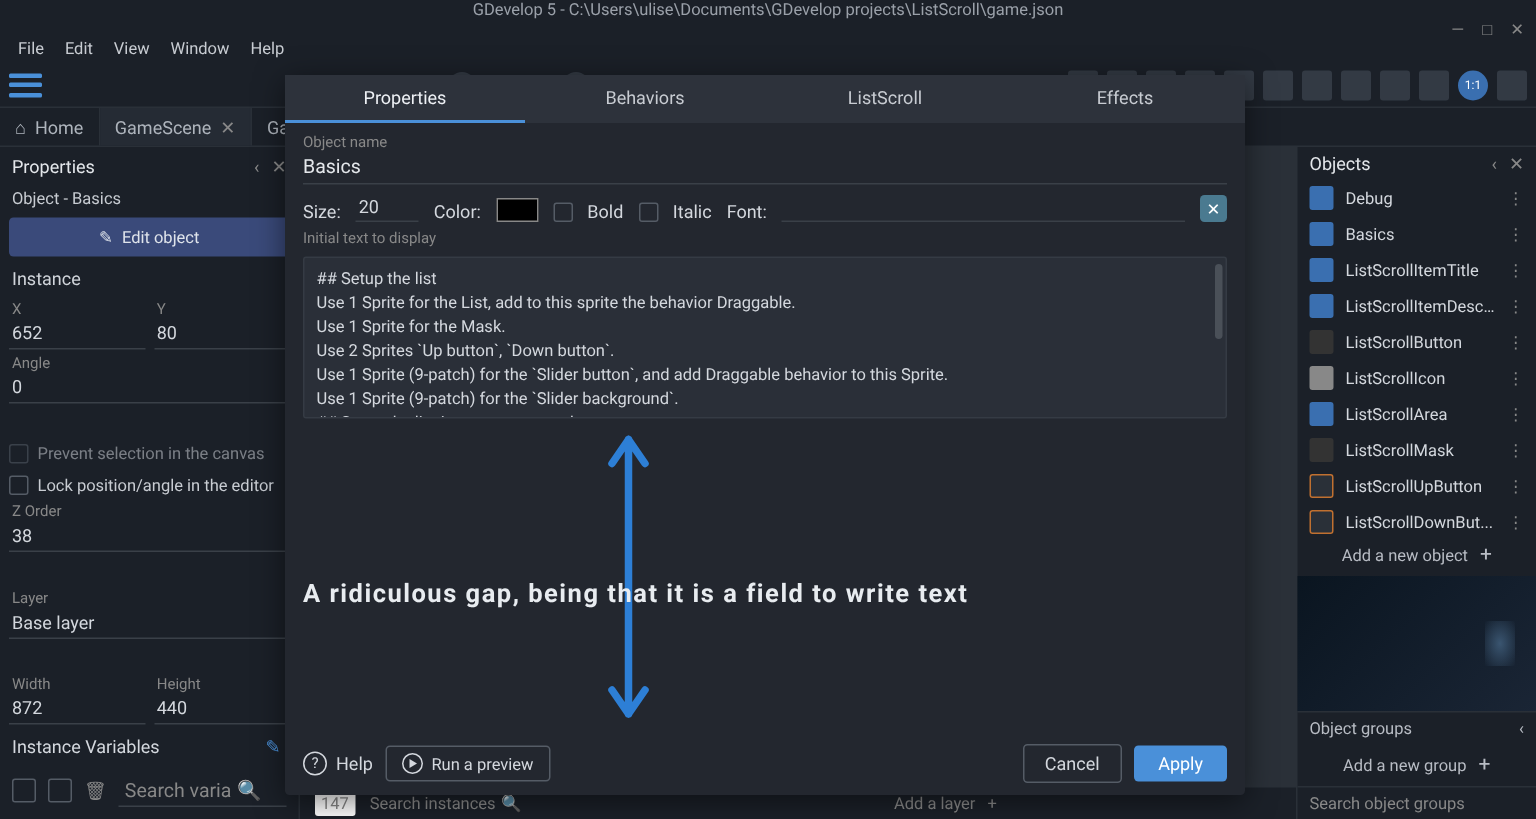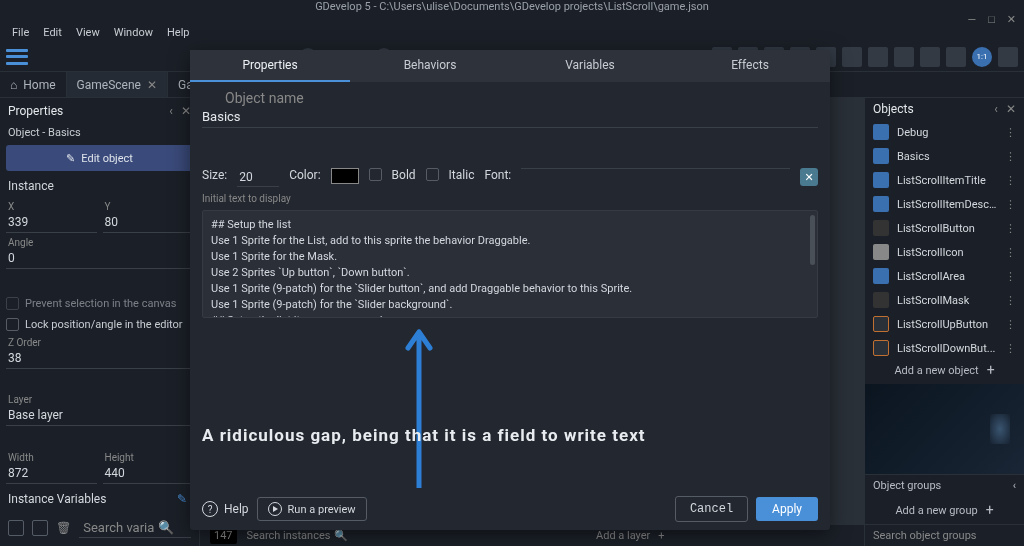--- a/index.html
+++ b/index.html
@@ -61,40 +61,40 @@
 .groupshdr { padding: 4px 8px; color: #b8bcc4; font-size: 11px; display: flex; justify-content: space-between; border-top: 1px solid #2a3038; }
 .searchobj { padding: 4px 8px; color: #888; font-size: 11px; border-top: 1px solid #2a3038; display: flex; align-items: flex-start; gap: 4px; }
 
 
 .modal { position: absolute; left: 190px; top: 50px; width: 640px; height: 480px; background: #23272f; border-radius: 3px; box-shadow: 0 4px 20px rgba(0,0,0,0.5); display: flex; flex-direction: column; z-index: 100; }
 .mtabs { display: flex; background: #2d323b; }
 .mtab { flex: 1; text-align: center; padding: 8px; color: #c8ccd2; font-size: 12px; border-bottom: 2px solid transparent; }
 .mtab.active { border-bottom-color: #4a90d9; color: #eef1f5; }
 .mcontent { flex: 1; padding: 8px 12px; display: flex; flex-direction: column; gap: 6px; overflow: hidden; }
 .mfield { display: flex; flex-direction: column; }
-.mfield .mlbl { font-size: 14px; color: #888; margin-left: 23px; }
+.mfield .mlbl { font-size: 10px; color: #888; }
 .mfield .mval { border-bottom: 1px solid #3a4048; padding: 3px 0; color: #e4e7eb; font-size: 13px; }
-.mrow { display: flex; align-items: flex-start; gap: 10px; font-size: 12px; color: #d4d8de; margin-top: 34px; }
+.mrow { display: flex; align-items: flex-end; gap: 10px; font-size: 12px; color: #d4d8de; }
 .mrow .sizeval { border-bottom: 1px solid #3a4048; width: 42px; padding: 2px; }
 .mrow .swatch { width: 28px; height: 16px; background: #000; border: 1px solid #888; }
 .mrow .clearx { width: 18px; height: 18px; background: #4a7a90; border-radius: 3px; display: flex; align-items: center; justify-content: center; color: #fff; font-size: 11px; margin-left: auto; }
 .txtlbl { font-size: 10px; color: #888; }
 .txtarea { background: #2a2f38; border: 1px solid #353b44; border-radius: 2px; padding: 6px 8px; font-size: 11px; color: #d4d8de; height: 108px; line-height: 1.45; position: relative; overflow: hidden; }
 .txtarea .sbar { position: absolute; right: 2px; top: 4px; width: 5px; height: 50px; background: #4a5058; border-radius: 3px; }
 .annot-area { flex: 1; position: relative; }
 .annot { font-family: "Courier New", monospace; font-size: 17px; font-weight: bold; letter-spacing: 1px; color: #e8ecf0; line-height: 1.9; white-space: pre; position: absolute; left: 0; top: 30px; }
 .arrow { position: absolute; left: 192px; top: -4px; }
 .mfooter { display: flex; align-items: center; padding: 8px 12px; gap: 8px; }
 .helpw { display: flex; align-items: center; gap: 6px; color: #d4d8de; font-size: 12px; }
 .helpw .qc { width: 16px; height: 16px; border: 1.5px solid #d4d8de; border-radius: 50%; display: flex; align-items: center; justify-content: center; font-size: 10px; }
 .runprev { display: flex; align-items: center; gap: 6px; border: 1px solid #555c66; border-radius: 3px; padding: 4px 10px; font-size: 11px; }
 .runprev .pc { width: 14px; height: 14px; border: 1.5px solid #d4d8de; border-radius: 50%; display: flex; align-items: center; justify-content: center; }
 .runprev .pc::after { content: ""; border-left: 5px solid #d4d8de; border-top: 3px solid transparent; border-bottom: 3px solid transparent; margin-left: 1px; }
 .spacer { flex: 1; }
-.cancelbtn { border: 1px solid #555c66; border-radius: 3px; padding: 5px 14px; font-size: 12px; color: #d4d8de; font-family: Liberation Mono, monospace; }
+.cancelbtn { border: 1px solid #555c66; border-radius: 3px; padding: 5px 14px; font-size: 12px; color: #d4d8de; }
 .applybtn { background: #4a90d9; border-radius: 3px; padding: 5px 16px; font-size: 12px; color: #fff; }
 
 .bottombar { position: absolute; bottom: 0; left: 200px; right: 160px; height: 22px; background: #1b2028; border-top: 1px solid #2a3038; display: flex; align-items: center; padding: 0 10px; gap: 10px; color: #888; font-size: 11px; }
 .bottombar .srch { flex: 0 0 150px; display: flex; align-items: center; gap: 4px; }
 .bottombar .mid { flex: 1; display: flex; justify-content: center; gap: 8px; }
 </style>
 </head>
 <body>
 
 <div class="titlebar">
@@ -173,21 +173,21 @@
     </div>
     <div class="subtext">Object  - Basics</div>
     <div class="editbtn">
       <span>✎</span>
       <span>Edit object</span>
     </div>
     <div class="sechdr">Instance</div>
     <div class="row2">
       <div class="field">
           <div class="lbl">X</div>
-          <div class="val">339</div>
+          <div class="val">652</div>
         </div>
       <div class="field">
           <div class="lbl">Y</div>
           <div class="val">80</div>
         </div>
     </div>
     <div class="field">
         <div class="lbl">Angle</div>
         <div class="val">0</div>
       </div>
@@ -307,36 +307,36 @@
       <span>Add a new group</span>
       <span class="plus">+</span>
     </div>
     <div class="searchobj">
       <span>Search object groups</span>
     </div>
   </div>
 </div>
 
 <div class="bottombar">
-  <span style="background:#000000;padding:2px 4px;border-radius:2px">147</span>
+  <span style="background:#ffffff;padding:2px 4px;border-radius:2px">147</span>
   <div class="srch">
       <span>Search instances</span>
       <span>🔍</span>
     </div>
   <div class="mid">
       <span>Add a layer</span>
       <span>+</span>
     </div>
 </div>
 
 <div class="modal">
   <div class="mtabs">
     <div class="mtab active">Properties</div>
     <div class="mtab">Behaviors</div>
-    <div class="mtab">Variables</div>
+    <div class="mtab">ListScroll</div>
     <div class="mtab">Effects</div>
   </div>
   <div class="mcontent">
     <div class="mfield">
       <div class="mlbl">Object name</div>
       <div class="mval">Basics</div>
     </div>
     <div class="mrow">
       <span>Size:</span>
       <span class="sizeval">20</span>

